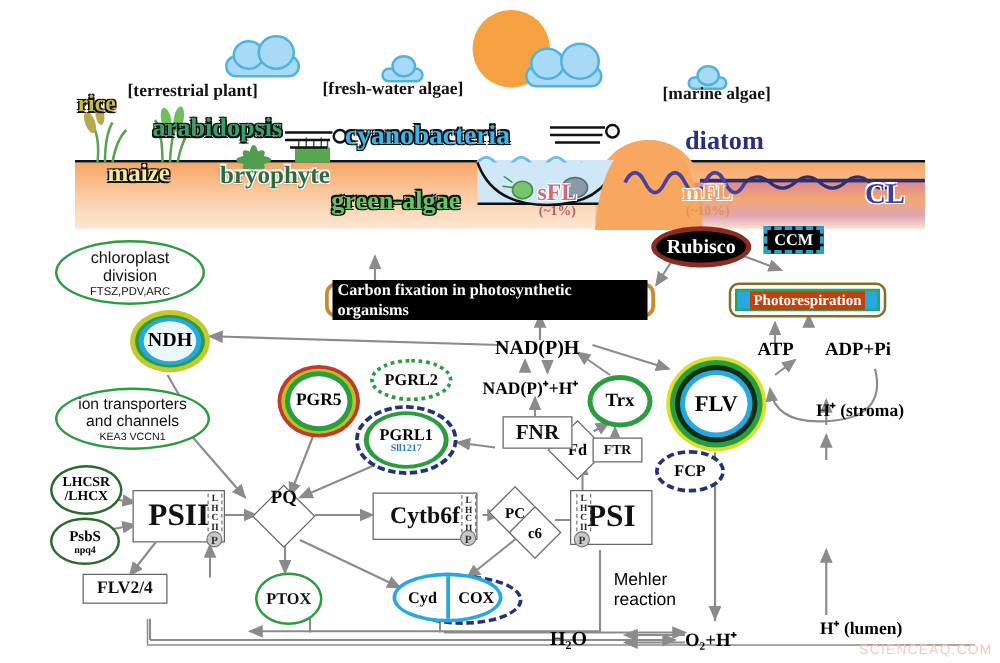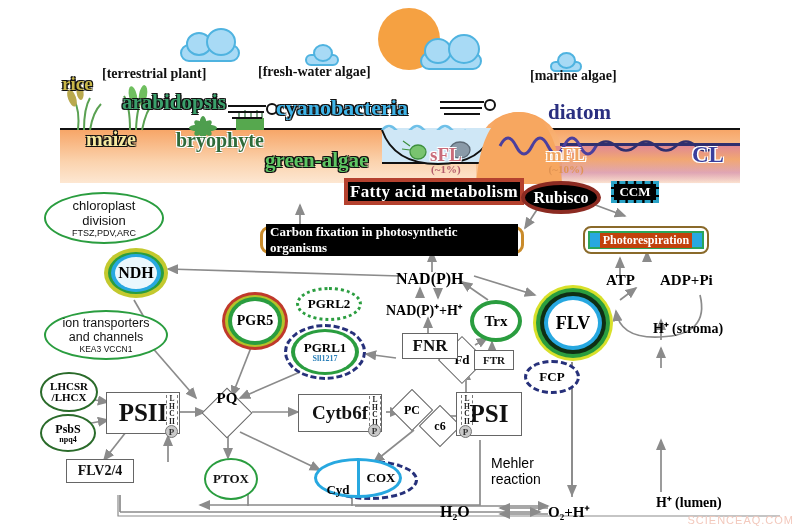--- a/index.html
+++ b/index.html
@@ -313,21 +313,20 @@
       <path d="M352,490 L352,506"></path>
       <path d="M572,362 L572,497"></path>
 
       <path d="M548,508 L500,508" marker-end="url(#ah)"></path>
       <path d="M548,514 L500,514" marker-end="url(#ah)"></path>
 
       <path d="M118,495 L118,516 L780,516" stroke-width="1.2"></path>
     </g>
   </svg>
 
-  <div class="bannerbox fam" style="left:344px; top:178px; width:180px; height:27px; font-size:17px;">Fatty acid metabolism</div>
 
   <div class="rubisco" style="left:521px; top:181px; width:80px; height:33px; font-size:16px;">Rubisco</div>
 
   <div class="bannerbox ccm" style="left:611px; top:181px; width:48px; height:22px; font-size:13px;">CCM</div>
 
   <div class="bannerbox carbonfix" style="left:260px; top:226px; width:264px; height:28px;">
     <div class="innerbar">
       <span class="innertxt" style="font-size:13px;">Carbon fixation in photosynthetic organisms</span>
     </div>
   </div>
@@ -425,42 +424,42 @@
   <div class="lhcii" style="left:369px; top:396px;">L<br>H<br>C<br>II</div>
   <div class="pcirc" style="left:368px; top:424px;">P</div>
 
   <div style="position:absolute; left:392px; top:390px; width:40px; height:40px;">
     <div style="position:absolute;left:5px;top:5px;width:30px;height:30px;
                 border:1.5px solid #666;background:#fff;transform:rotate(45deg);"></div>
     <div style="position:absolute;inset:0;display:flex;align-items:center;justify-content:center;">
       <span style="font-size:12px;font-weight:bold;">PC</span>
     </div>
   </div>
-  <div style="position:absolute; left:420px; top:406px; width:40px; height:40px;">
+  <div style="position:absolute; left:408px; top:406px; width:40px; height:40px;">
     <div style="position:absolute;left:5px;top:5px;width:30px;height:30px;
                 border:1.5px solid #666;background:#fff;transform:rotate(45deg);"></div>
     <div style="position:absolute;inset:0;display:flex;align-items:center;justify-content:center;">
       <span style="font-size:12px;font-weight:bold;">c6</span>
     </div>
   </div>
 
   <div class="rect boxgray" style="left:456px; top:392px; width:66px; height:44px;">
     <span style="font-size:25px; font-weight:bold;">PSI</span>
   </div>
   <div class="lhcii" style="left:461px; top:395px;">L<br>H<br>C<br>II</div>
   <div class="pcirc" style="left:459px; top:425px;">P</div>
 
   <div style="position:absolute; left:314px; top:458px; width:104px; height:44px;">
     <div style="position:absolute;left:8px;top:2px;width:96px;height:40px;
                 border:3.5px dashed #26307a;border-radius:50%;"></div>
     <div style="position:absolute;left:0;top:0;width:88px;height:40px;
                 border:3.5px solid #27a8e0;border-radius:50%;background:#fff;"></div>
     <div style="position:absolute;left:43px;top:3px;width:3px;height:34px;background:#27a8e0;"></div>
     <div style="position:absolute;left:4px;top:0;width:40px;height:40px;display:flex;
-                align-items:flex-end;justify-content:center;">
+                align-items:center;justify-content:center;">
       <span style="font-size:13px;font-weight:bold;">Cyd</span>
     </div>
     <div style="position:absolute;left:46px;top:0;width:42px;height:40px;display:flex;
                 align-items:center;justify-content:center;">
       <span style="font-size:13px;font-weight:bold;">COX</span>
     </div>
   </div>
 
   <div style="position:absolute; left:440px; top:338px; width:44px; height:44px;">
     <div style="position:absolute;left:5px;top:5px;width:34px;height:34px;

